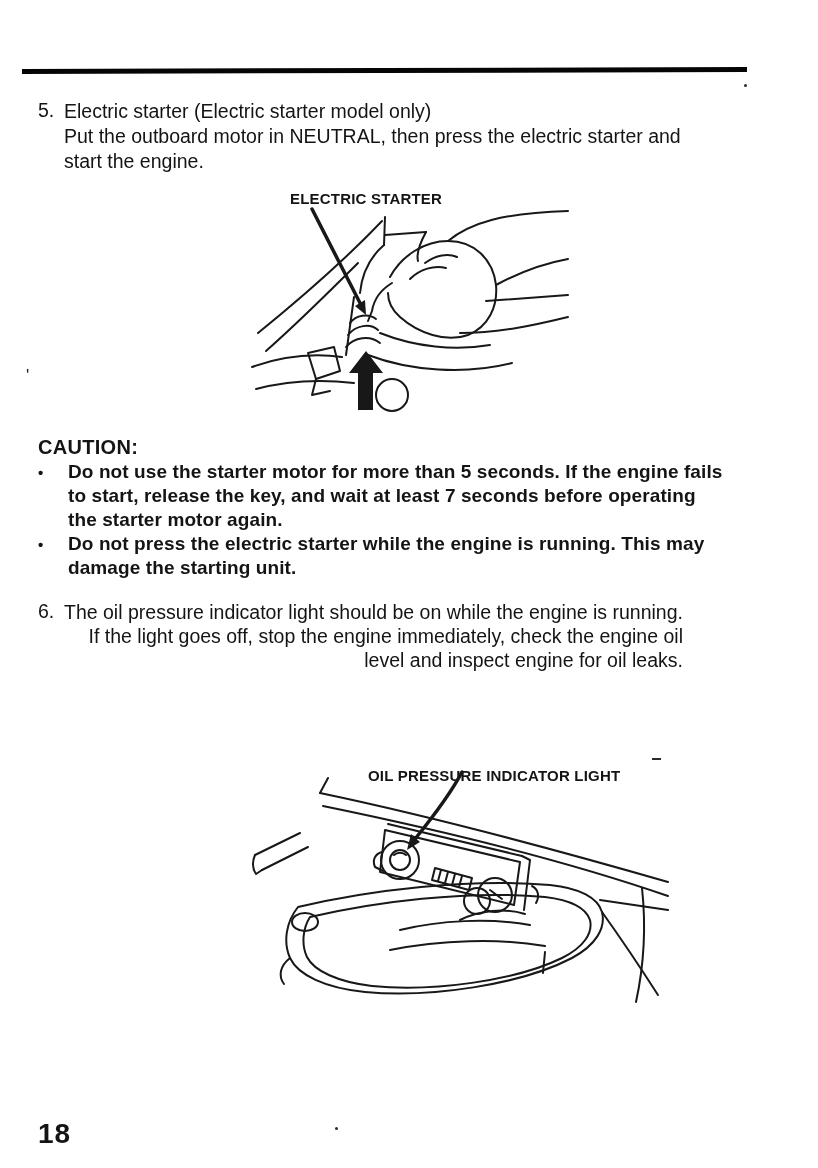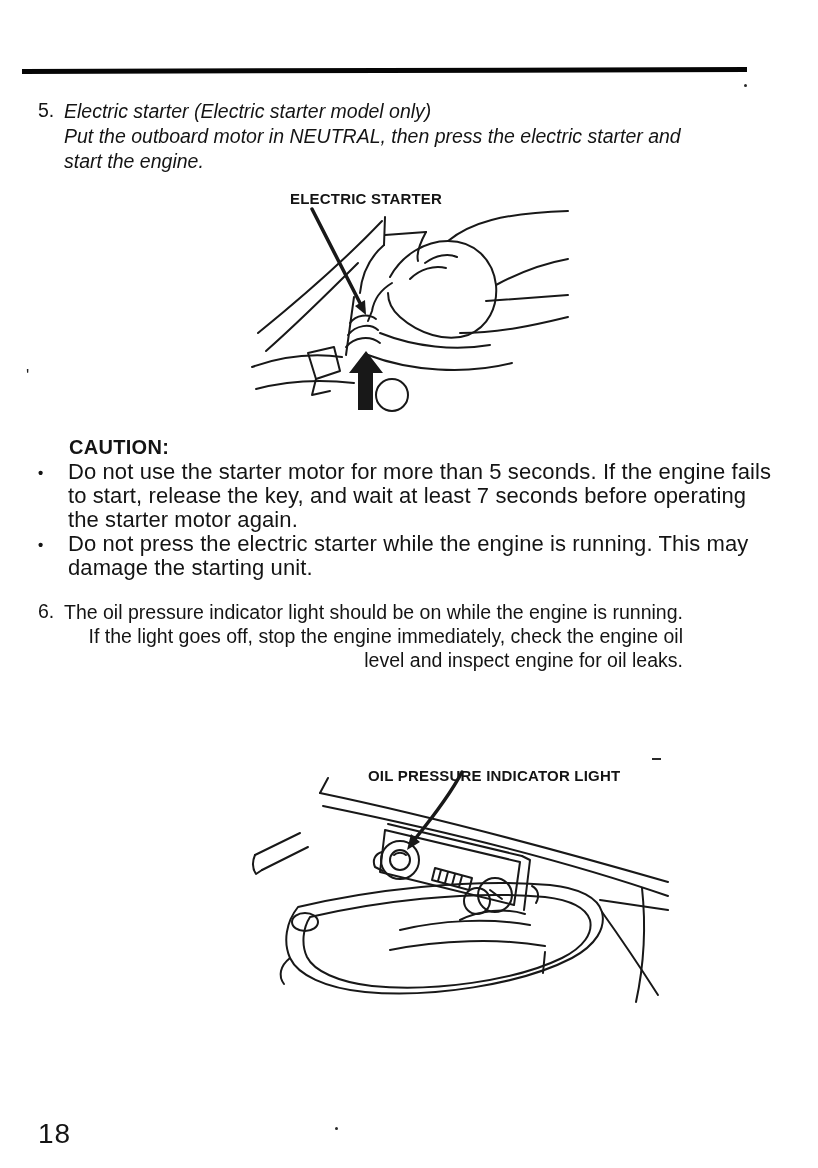--- a/index.html
+++ b/index.html
@@ -5,30 +5,30 @@
   html,body { margin:0; padding:0; background:#ffffff; }
   .sheet {
     position:relative; width:818px; height:1168px; background:#ffffff;
     font-family:"Liberation Sans", sans-serif; color:#141414; overflow:hidden;
   }
   .rule { position:absolute; left:22px; top:68px; width:725px; height:5px;
           background:#050505; transform:rotate(-0.15deg); }
   .numbered { position:absolute; display:flex; }
   .numbered .num { flex:0 0 26px; font-size:19.5px; font-weight:normal; }
   .numbered .lines div, .num-line { font-size:19.5px; white-space:nowrap; }
-  .lh25 div { line-height:25px;font-style:italic; }
+  .lh25 div { line-height:25px; }
   .lh24 div { line-height:24px;text-align:right; }
-  .caution-head { position:absolute; left:38px; top:436px; font-size:20px; font-weight:bold; letter-spacing:0.3px;margin-left:31px; }
+  .caution-head { position:absolute; left:38px; top:436px; font-size:20px; font-weight:bold; letter-spacing:0.3px; }
   .bullets { position:absolute; left:38px; top:460px; }
   .bullet { display:flex; }
   .bullet .marker { flex:0 0 30px; font-size:15px; line-height:24px; padding-top:1px; font-weight:bold; }
-  .bullet .lines div { font-size:22px; line-height:24px; font-weight:normal; white-space:nowrap; letter-spacing:0.1px; }
+  .bullet .lines div { font-size:19px; line-height:24px; font-weight:bold; white-space:nowrap; letter-spacing:0.1px; }
   .fig-label { position:absolute; font-size:15px; font-weight:bold; letter-spacing:0.2px; white-space:nowrap; }
   .fig { position:absolute; }
-  .page-number { position:absolute; left:38px; top:1118px; font-size:28px; font-weight:normal; letter-spacing:1px; }
+  .page-number { position:absolute; left:38px; top:1118px; font-size:28px; font-weight:bold; letter-spacing:1px; }
   .speck { position:absolute; background:#2a2a2a; border-radius:50%; }
   .scan-mark { position:absolute; font-size:17px; color:#222; }
   svg { display:block; }
 </style>
 </head>
 <body>
 
 <div class="sheet">
 
   <div class="rule"></div>

